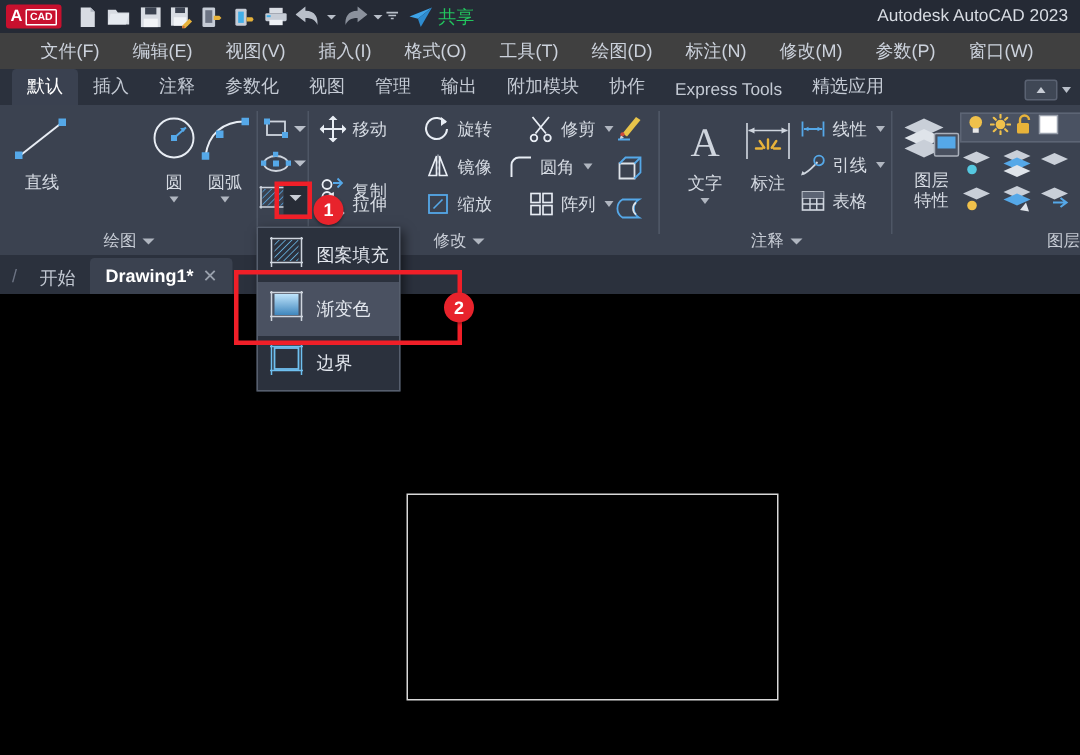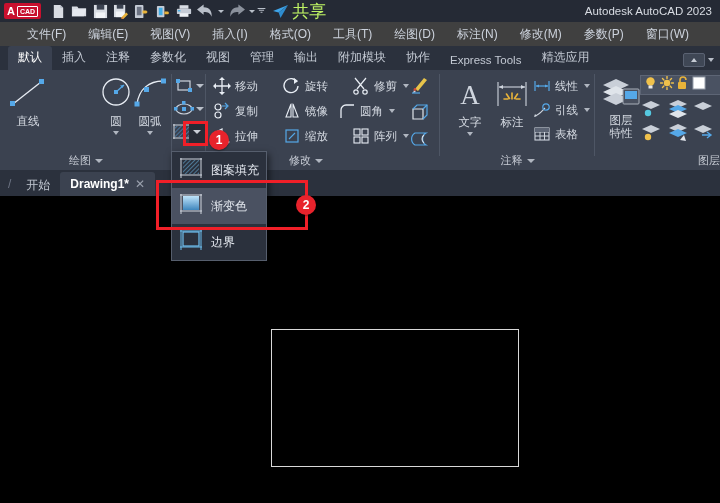--- a/index.html
+++ b/index.html
@@ -31,21 +31,21 @@
     border-radius:2px;
   }
   .qarrow{width:9px;height:20px;display:flex;align-items:center;justify-content:center;}
   .qarrow i{
     width:0;height:0;border-left:3px solid transparent;border-right:3px solid transparent;
     border-top:3.5px solid #b9bfc9;display:block;
   }
   .share{
     display:flex;align-items:center;gap:3px;margin-left:5px;
   }
-  .share-label{color:#bef264;font-size:17px;}
+  .share-label{color:#22c55e;font-size:12px;}
   .apptitle{
     position:absolute;right:8px;top:0;height:22px;line-height:22px;
     color:#d8dce3;font-size:11.5px;
   }
 
   
   .menubar{
     position:absolute;left:0;top:22px;width:720px;height:24px;
     background:#404040;display:flex;align-items:center;
     border-bottom:1px solid #1b1f27;
@@ -431,21 +431,21 @@
           <svg width="18" height="18" viewBox="0 0 18 18">
               <path d="M3 1l9 11M14 1L5 12" stroke="#e8edf4" stroke-width="1.2"></path>
               <circle cx="4" cy="15" r="2.2" stroke="#e8edf4" stroke-width="1.2" fill="none"></circle>
               <circle cx="13" cy="15" r="2.2" stroke="#e8edf4" stroke-width="1.2" fill="none"></circle>
             </svg>
         </div>
         <div class="lb">修剪</div>
         <div class="cr"></div>
       </div>
 
-      <div class="smbtn" style="left:6px;top:30px;">
+      <div class="smbtn" style="left:6px;top:46px;">
         <div class="ic">
           <svg width="18" height="18" viewBox="0 0 18 18">
               <circle cx="5" cy="5" r="3" stroke="#e8edf4" stroke-width="1.2" fill="none"></circle>
               <circle cx="5" cy="13" r="3" stroke="#e8edf4" stroke-width="1.2" fill="none"></circle>
               <path d="M9 4h5M12 1l3 3-3 3" stroke="#55a8e8" stroke-width="1.2" fill="none"></path>
             </svg>
         </div>
         <div class="lb">复制</div>
       </div>
       <div class="smbtn" style="left:76px;top:30px;">

